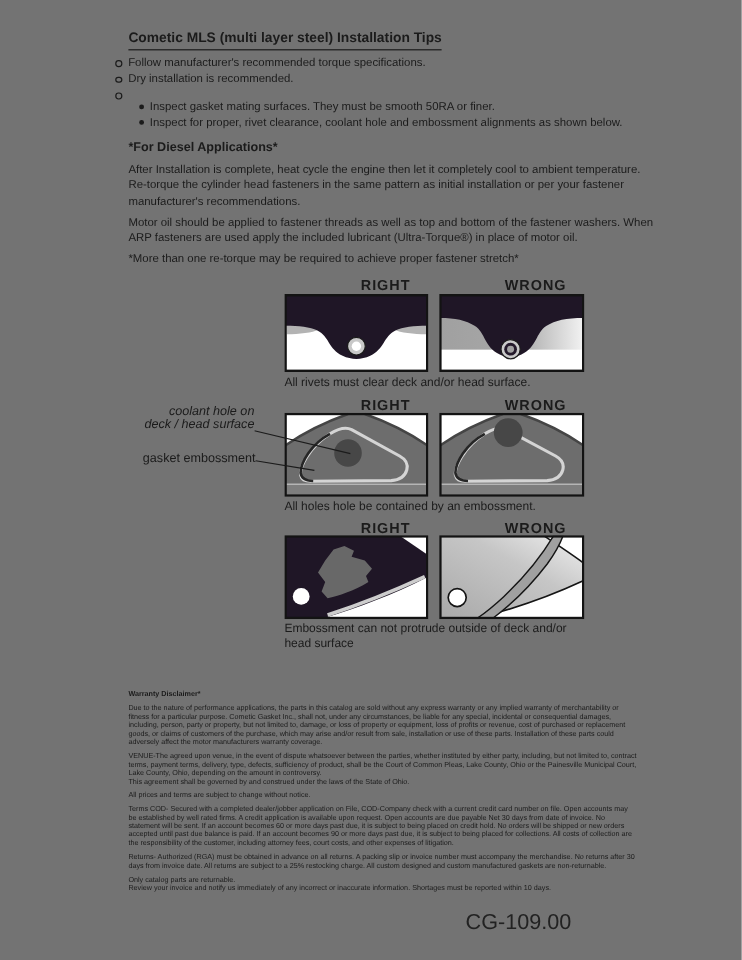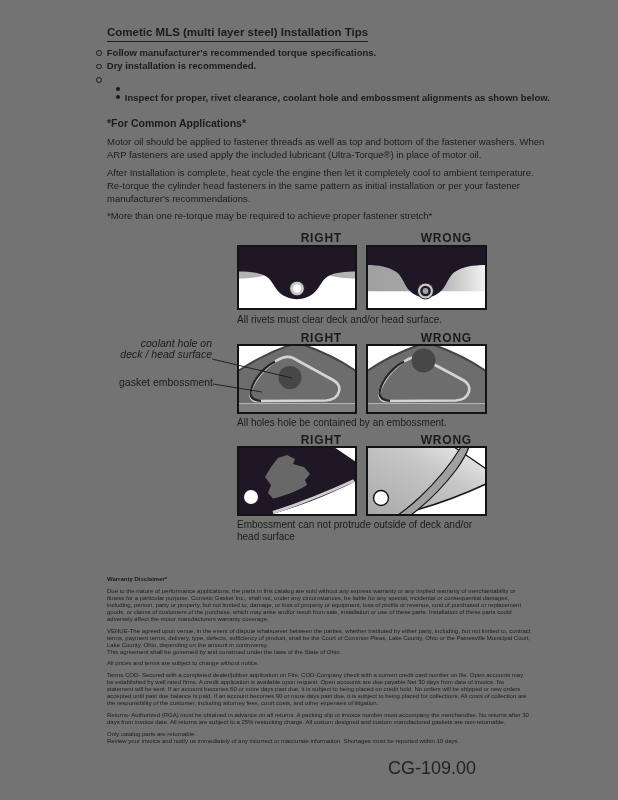--- a/index.html
+++ b/index.html
@@ -7,21 +7,21 @@
     position:relative;width:618px;height:800px;background:#737373;overflow:hidden;
     font-family:"Liberation Sans","DejaVu Sans",sans-serif;color:#1b1b1b;padding-left:41px;
   }
   .abs{position:absolute;}
   
   .doc-title{
     left:107px;top:26px;font-size:11.5px;font-weight:bold;
     border-bottom:1.3px solid #1b1b1b;padding-bottom:2.5px;white-space:nowrap;
   }
   
-  .bullets{left:96px;top:46px;width:470px;font-size:9.5px;line-height:13.2px;font-weight:bold;}
+  .bullets{left:96px;top:46px;width:470px;font-size:9.5px;line-height:13.2px;}
   .brow{display:flex;align-items:flex-start;}
   .brow.sub{margin-left:20px;}
   .mark{flex:0 0 auto;width:3.8px;height:3.8px;border-radius:50%;margin:4.4px 5px 0 0;}
   .mark.open{border:1px solid #1b1b1b;}
   .mark.fill{background:#1b1b1b;}
   
   .diesel{left:107px;top:117px;width:442px;font-size:9.5px;line-height:13.2px;}
   .diesel h2{font-size:10.5px;font-weight:bold;margin:0 0 5px 0;}
   .diesel p{margin:0 0 4px 0;}
   
@@ -51,31 +51,32 @@
     </div>
     <div class="brow">
       <span class="mark open"></span>
       <span>Dry installation is recommended.</span>
     </div>
     <div class="brow">
       <span class="mark open"></span>
     </div>
     <div class="brow sub">
       <span class="mark fill"></span>
+      <span>Inspect gasket mating surfaces.  They must be smooth 50RA or finer.</span>
     </div>
     <div class="brow sub">
       <span class="mark fill"></span>
       <span>Inspect for proper, rivet clearance, coolant hole and embossment alignments as shown below.</span>
     </div>
   </div>
 
   <div class="abs diesel">
-    <h2>*For Common Applications*</h2>
+    <h2>*For Diesel Applications*</h2>
+    <p>After Installation is complete, heat cycle the engine then let it completely cool to ambient temperature. Re-torque the cylinder head fasteners in the same pattern as initial installation or per your fastener manufacturer's recommendations.</p>
     <p>Motor oil should be applied to fastener threads as well as top and bottom of the fastener washers. When ARP fasteners are used apply the included lubricant (Ultra-Torque®) in place of motor oil.</p>
-    <p>After Installation is complete, heat cycle the engine then let it completely cool to ambient temperature. Re-torque the cylinder head fasteners in the same pattern as initial installation or per your fastener manufacturer's recommendations.</p>
     <p>*More than one re-torque may be required to achieve proper fastener stretch*</p>
   </div>
 
   <div class="abs dg-header" style="left:252px;top:231px;">RIGHT</div>
   <div class="abs dg-header" style="left:382px;top:231px;">WRONG</div>
 
   <svg class="abs panel" style="left:237px;top:245px;" width="120" height="65" viewBox="0 0 120 65">
     <rect x="1" y="1" width="118" height="63" fill="#ffffff"></rect>
     <path d="M2,26 C14,26 22,27 28,30 C24,32 12,33.6 2,33.6 Z" fill="#b3b3b3"></path>
     <path d="M118,26 C106,26 98,27 92,30 C96,32 108,33.6 118,33.6 Z" fill="#b3b3b3"></path>

